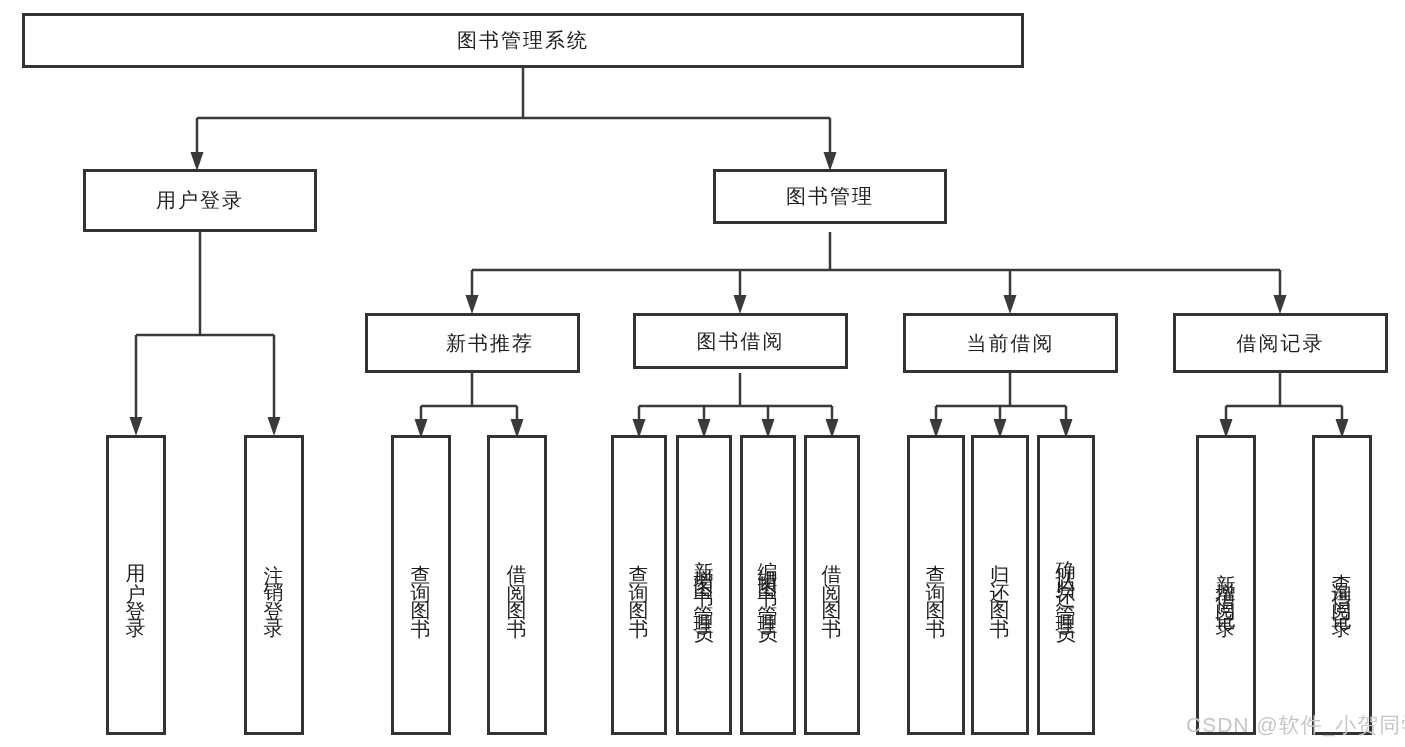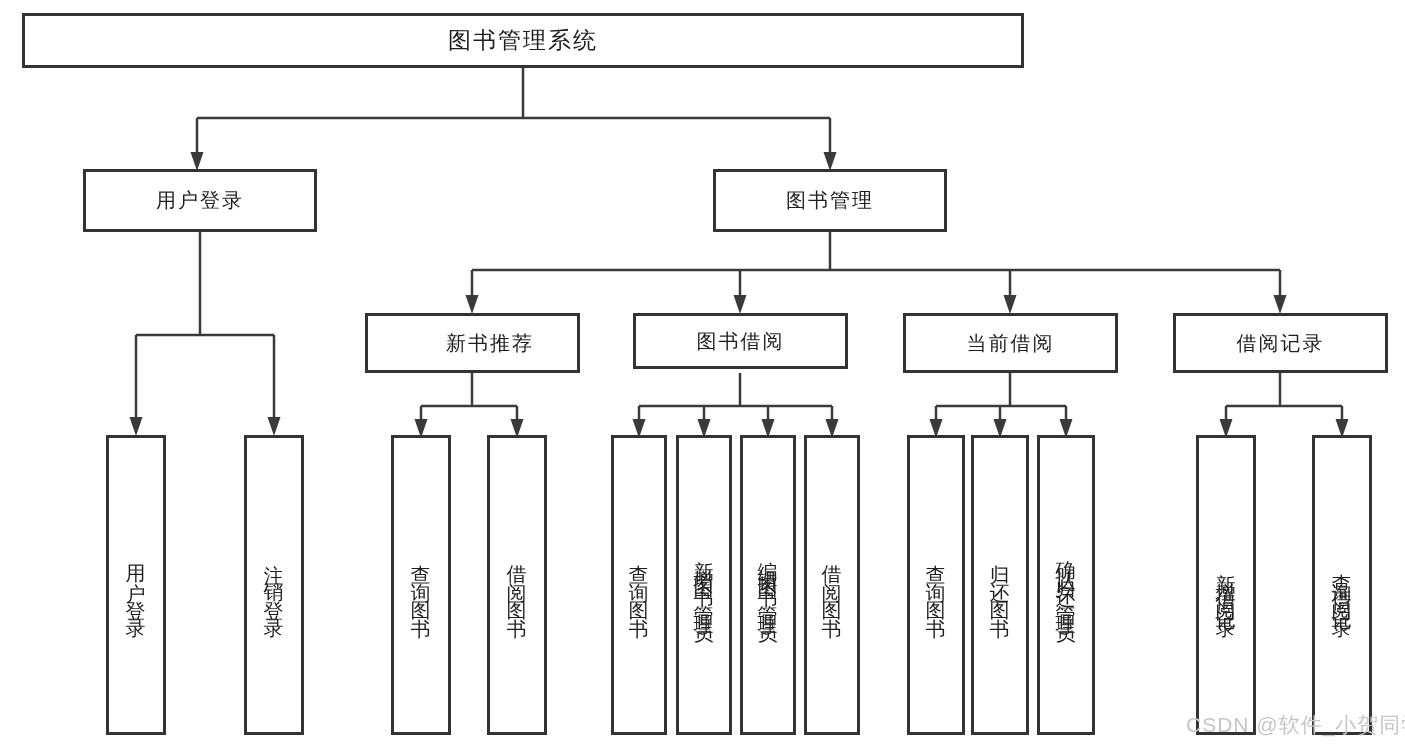--- a/index.html
+++ b/index.html
@@ -28,21 +28,21 @@
     border-width:3px;
   }
   .vtext{
     writing-mode:vertical-rl;
     text-orientation:mixed;
     line-height:1;
     letter-spacing:18px;
   }
   .v-mid{letter-spacing:9px;}
   .v-tight{letter-spacing:9px;}
-  .root-label{font-size:23px;}
+  .root-label{font-size:20px;}
   #watermark{
     position:absolute;
     left:1186px;
     top:711px;
     font-size:21px;
     color:#c6c6ca;
     letter-spacing:1px;
     white-space:nowrap;
   }
 </style>
@@ -117,21 +117,21 @@
     </g>
   </svg>
 
   <div class="node" style="left:22px;top:13px;width:1002px;height:55px;">
     <span class="root-label">图书管理系统</span>
   </div>
 
   <div class="node" style="left:83px;top:169px;width:234px;height:63px;">
     <span>用户登录</span>
   </div>
-  <div class="node" style="left:713px;top:169px;width:234px;height:63px;">
+  <div class="node" style="left:713px;top:169px;width:234px;height:55px;">
     <span>图书管理</span>
   </div>
 
   <div class="node" style="left:365px;top:313px;width:215px;height:60px;padding-left:35px;">
     <span>新书推荐</span>
   </div>
   <div class="node" style="left:633px;top:313px;width:215px;height:56px;">
     <span>图书借阅</span>
   </div>
   <div class="node" style="left:903px;top:313px;width:215px;height:60px;text-align:center;">

